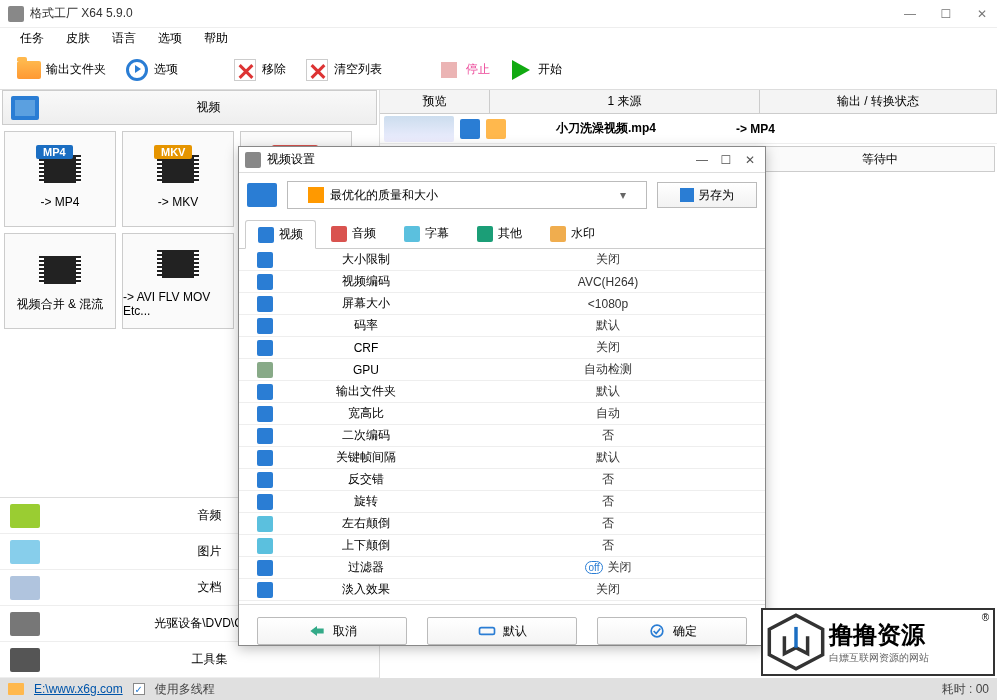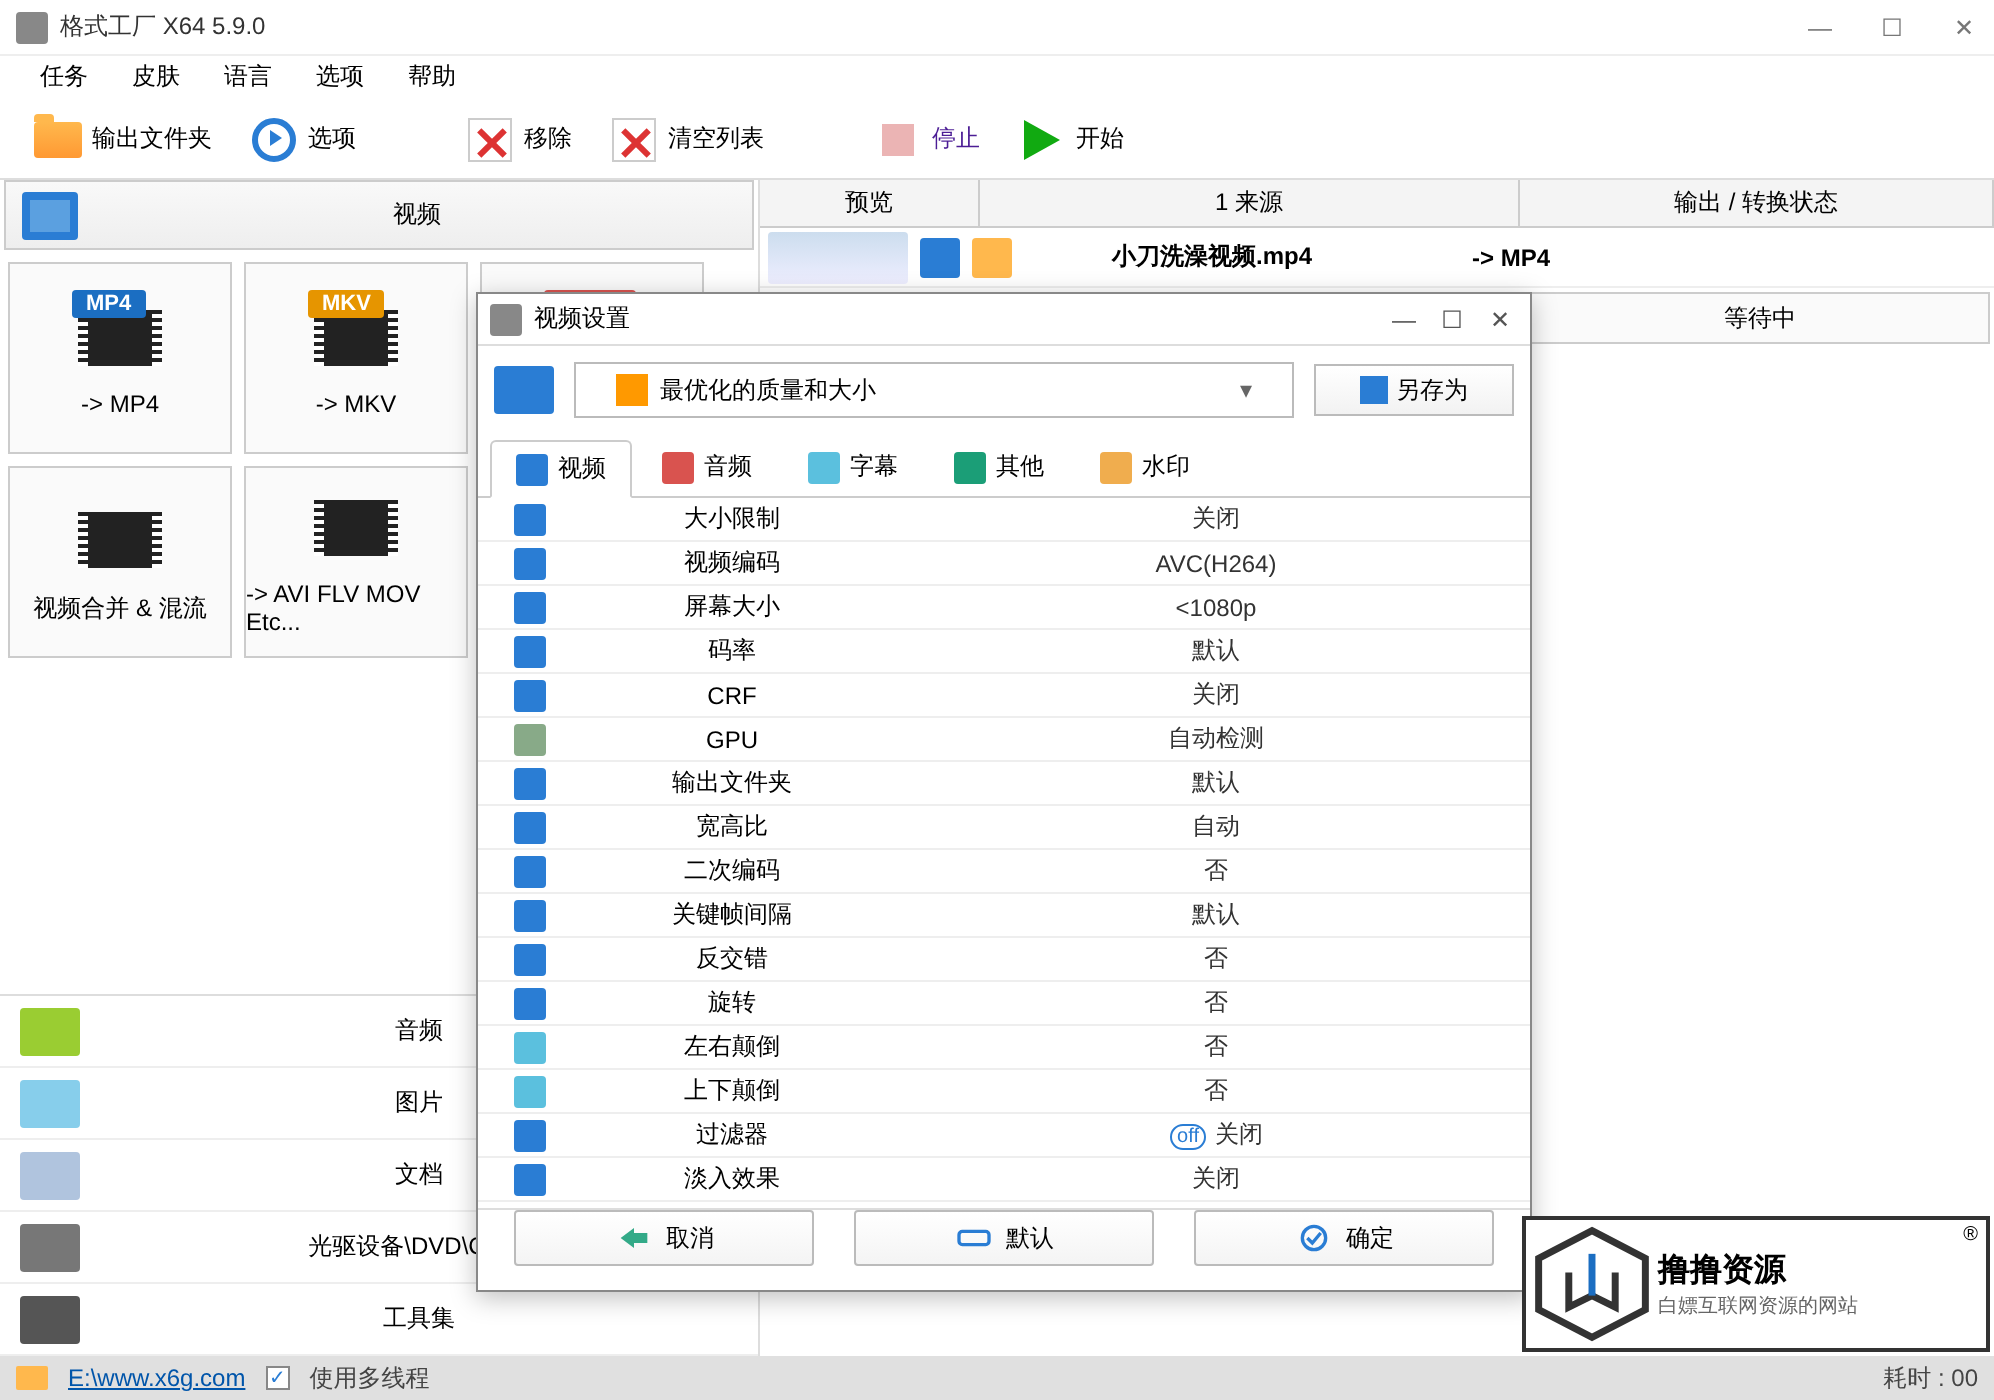--- a/index.html
+++ b/index.html
@@ -80,35 +80,35 @@
 .dlg-tabs { height:32px; display:flex; align-items:flex-end; padding:0 6px; border-bottom:1px solid #ccc; }
 .dt-tab { padding:5px 12px; border:1px solid transparent; display:flex; align-items:center; gap:5px; cursor:pointer; margin-right:2px; }
 .dt-tab.active { border:1px solid #ccc; border-bottom:1px solid #fff; background:#fff; border-radius:3px 3px 0 0; position:relative; top:1px; }
 .dt-tab .ti { width:16px; height:16px; border-radius:2px; }
 .dlg-table { flex:1; overflow-y:auto; border-bottom:1px solid #ddd; }
 .drow { height:22px; display:flex; align-items:center; border-bottom:1px solid #eee; cursor:pointer;text-align:center; }
 .drow .dri { width:16px; height:16px; margin:0 8px 0 18px; border-radius:2px; }
 .drow .drk { width:170px; }
 .drow .drv { flex:1; color:#333; }
 .off-badge { display:inline-block; padding:0px 3px; border:1px solid #2a7dd4; color:#2a7dd4; border-radius:8px; font-size:10px; margin-right:4px; }
-.dlg-btns { height:40px; display:flex; align-items:flex-start; justify-content:space-around; padding:0 8px; }
+.dlg-btns { height:40px; display:flex; align-items:flex-end; justify-content:space-around; padding:0 8px; }
 .dlg-btn { width:150px; height:28px; border:1px solid #bbb; background:linear-gradient(#fff,#f4f4f4); display:flex; align-items:center; justify-content:center; gap:6px; cursor:pointer; border-radius:2px; }
 .dlg-btn .bi { width:20px; height:16px; }
 
 
 .statusbar { position:absolute; bottom:0; left:0; right:0; height:22px; background:#e0e0e0; display:flex; align-items:center; padding:0 8px; gap:10px; font-size:11px; color:#444; }
 .statusbar .folder-sm { width:16px; height:12px; background:#ffb84d; border-radius:1px; }
 .statusbar .link { color:#0055aa; cursor:pointer; text-decoration:underline; }
 .chk { width:12px; height:12px; border:1px solid #888; background:#fff; display:inline-flex; align-items:center; justify-content:center; color:#2a7dd4; font-size:10px; }
 
 
 .watermark { position:absolute; right:2px; bottom:24px; width:234px; height:68px; border:2px solid #333; background:#fff; display:flex; align-items:center; z-index:20; }
 .wm-logo { width:58px; height:58px; margin:4px; display:flex; align-items:center; justify-content:center; }
 .wm-txt { flex:1; }
-.wm-big { font-size:16px; font-weight:bold; }
+.wm-big { font-size:24px; font-weight:bold; }
 .wm-small { font-size:10px; color:#666; }
 .wm-r { position:absolute; top:2px; right:4px; font-size:10px; }
 </style>
 </head>
 <body>
 
 <div class="titlebar">
   <div class="icon"></div>
   <div class="title">格式工厂 X64 5.9.0</div>
   <div class="winbtns">
@@ -146,21 +146,21 @@
       </div>
       <span>移除</span>
     </div>
   <div class="tbtn">
       <div class="ticon">
         <div class="x-red"></div>
       </div>
       <span>清空列表</span>
     </div>
   <div style="width:30px"></div>
-  <div class="tbtn" style="color:#4c1d95">
+  <div class="tbtn" style="color:#ec4899">
       <div class="ticon">
         <div class="stop-sq" style="opacity:.4"></div>
       </div>
       <span>停止</span>
     </div>
   <div class="tbtn">
       <div class="ticon">
         <div class="play-tri"></div>
       </div>
       <span>开始</span>

